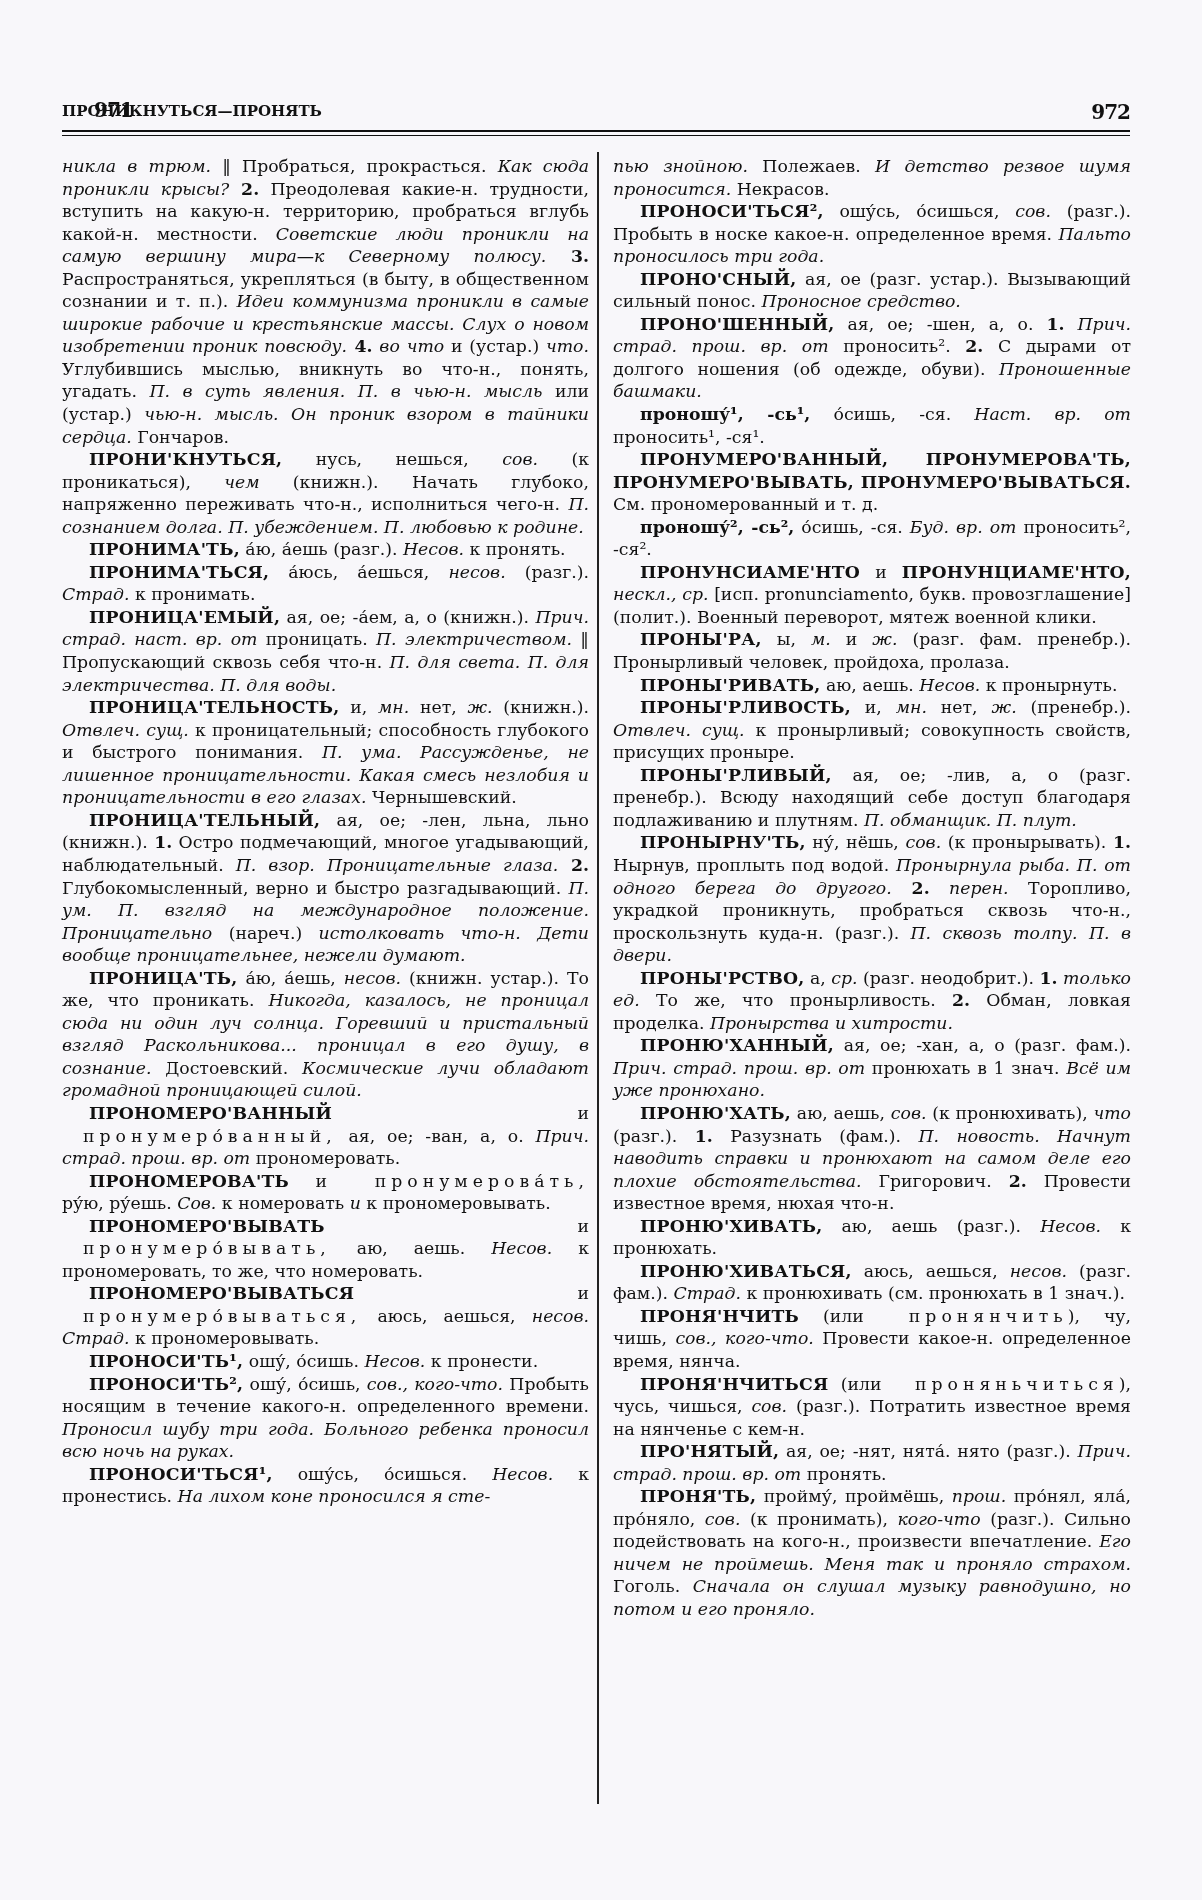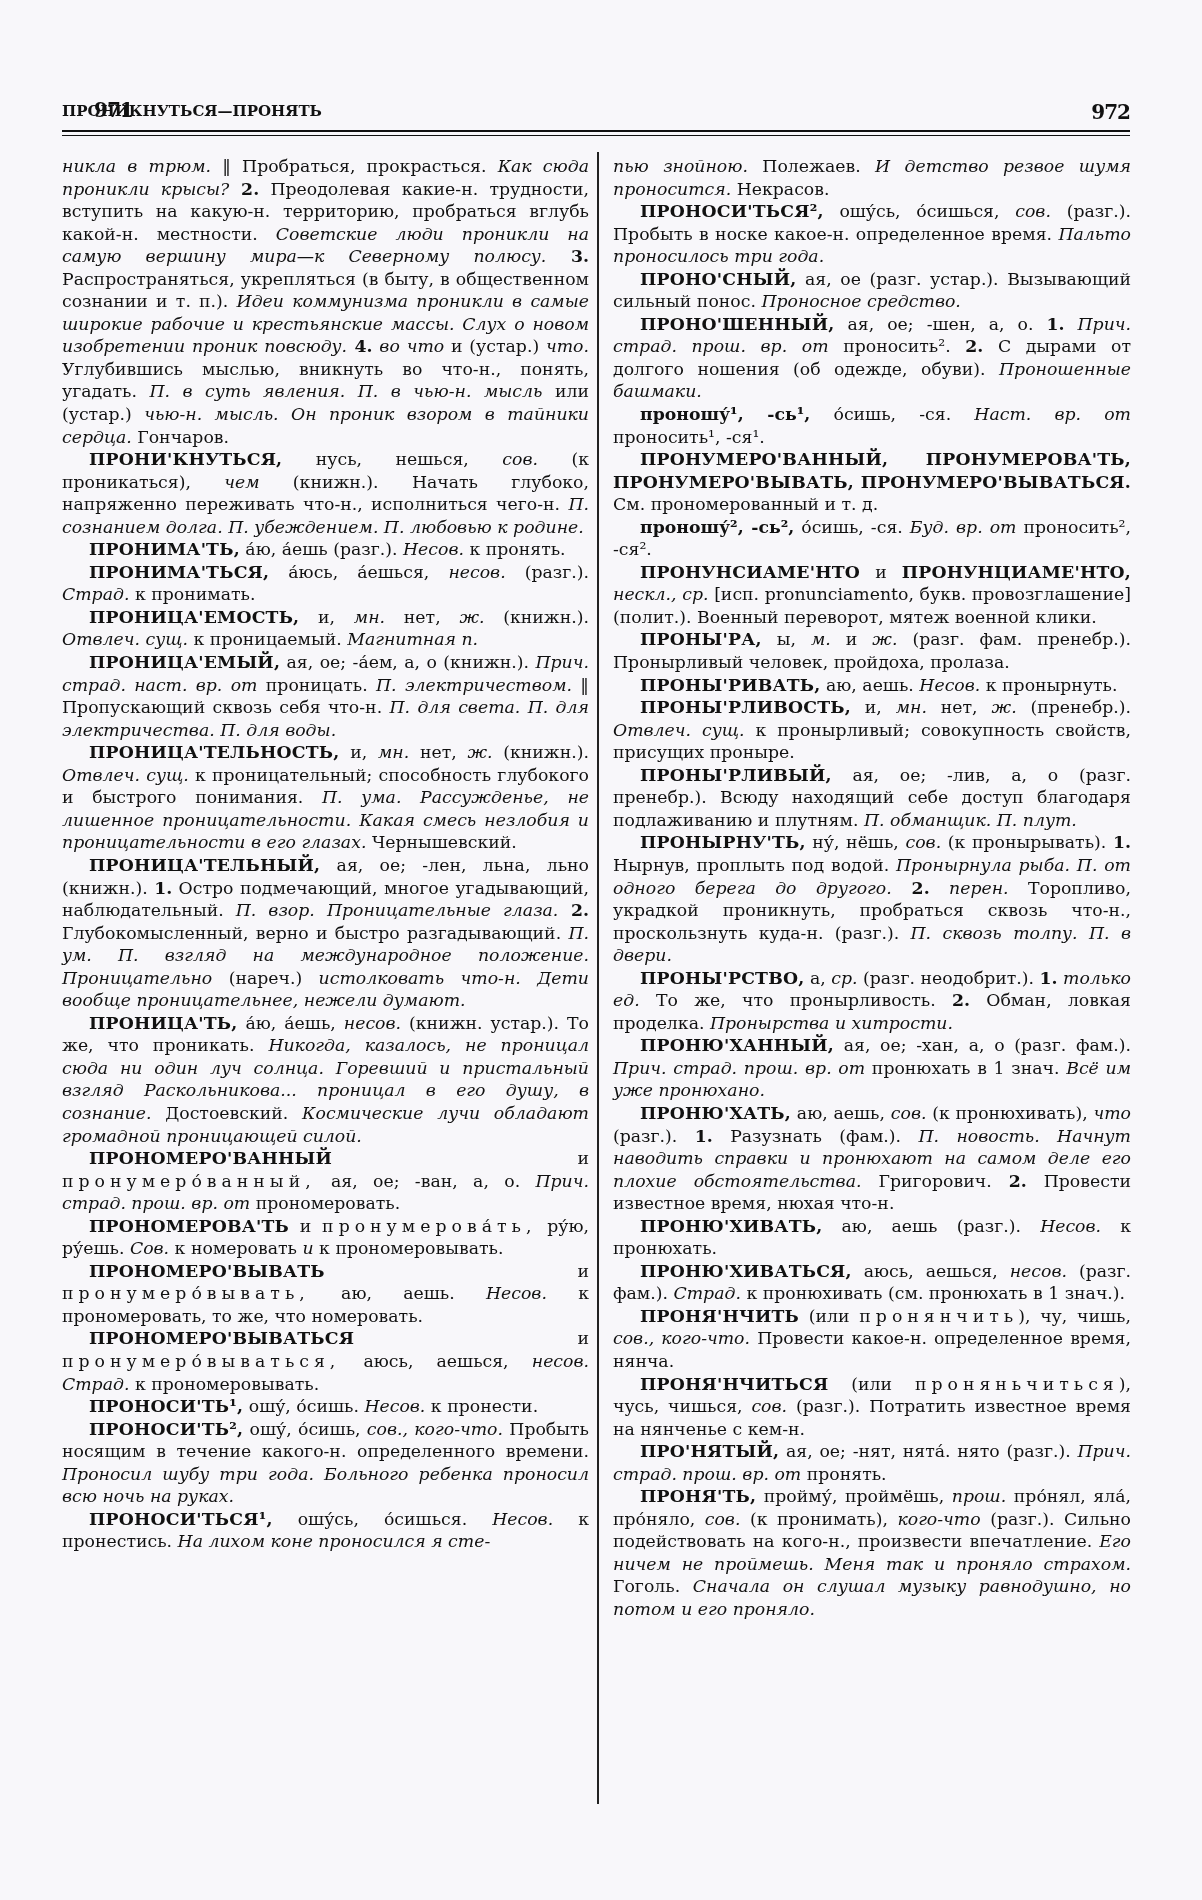--- a/index.html
+++ b/index.html
@@ -16,39 +16,38 @@
   .rule.r1 { top:130px; } .rule.r2 { top:135px; height:1px; }
   .col { position:absolute; top:148px; font-size:17.3px; line-height:22.55px; text-align:justify; hyphens:manual; }
   .col.left { left:62px; width:527px; }
   .col.right { left:613px; width:518px; }
   .divider { position:absolute; left:597px; top:152px; width:1.5px; height:1652px; background:#222; }
   .entry { text-indent:27px; margin:0; }
   .entry.cont { text-indent:0;margin-top:7px; }
   .hw { font-weight:bold; font-family:"DejaVu Serif", serif; letter-spacing:0.2px; }
   .it { font-style:italic; }
   .b { font-weight:bold; }
-  .sp { letter-spacing:5px; }
+  .sp { letter-spacing:5px;margin-left:21px; }
 </style>
 </head>
 <body>
 
 <div class="page-header">
   <span class="pg-left">971</span>
   <span class="running-head">ПРОНИКНУТЬСЯ—ПРОНЯТЬ</span>
   <span class="pg-right">972</span>
 </div>
 <div class="rule r1"></div>
 <div class="rule r2"></div>
 
 <div class="col left" id="col-left">
     <p class="entry cont"><span class="it">никла в трюм.</span><span> ‖ Пробраться, прокрасться. </span><span class="it">Как сюда проникли крысы?</span><span class="b"> 2.</span><span> Преодолевая какие-н. трудности, вступить на какую-н. территорию, пробраться вглубь какой-н. местности. </span><span class="it">Советские люди проникли на самую вершину мира—к Северному полюсу.</span><span class="b"> 3.</span><span> Распространяться, укрепляться (в быту, в общественном сознании и т. п.). </span><span class="it">Идеи коммунизма проникли в самые широкие рабочие и крестьянские массы. Слух о новом изобретении проник повсюду.</span><span class="b"> 4.</span><span class="it"> во что</span><span> и (устар.) </span><span class="it">что.</span><span> Углубившись мыслью, вникнуть во что-н., понять, угадать. </span><span class="it">П. в суть явления. П. в чью-н. мысль</span><span> или (устар.) </span><span class="it">чью-н. мысль. Он проник взором в тайники сердца.</span><span> Гончаров.</span></p>
     <p class="entry"><span class="hw">ПРОНИ'КНУТЬСЯ,</span><span> нусь, нешься, </span><span class="it">сов.</span><span> (к проникаться), </span><span class="it">чем</span><span> (книжн.). Начать глубоко, напряженно переживать что-н., исполниться чего-н. </span><span class="it">П. сознанием долга. П. убеждением. П. любовью к родине.</span></p>
     <p class="entry"><span class="hw">ПРОНИМА'ТЬ,</span><span> а́ю, а́ешь (разг.). </span><span class="it">Несов.</span><span> к пронять.</span></p>
     <p class="entry"><span class="hw">ПРОНИМА'ТЬСЯ,</span><span> а́юсь, а́ешься, </span><span class="it">несов.</span><span> (разг.). </span><span class="it">Страд.</span><span> к пронимать.</span></p>
-    <p class="entry"><span class="hw">ПРОНИЦА'ЕМОСТЬ,</span><span> и, </span><span class="it">мн.</span><span> нет, </span><span class="it">ж.</span><span> (книжн.). </span><span class="it">Отвлеч. сущ.</span><span> к проницаемый. </span><span class="it">Магнитная п.</span></p>
     <p class="entry"><span class="hw">ПРОНИЦА'ЕМЫЙ,</span><span> ая, ое; -а́ем, а, о (книжн.). </span><span class="it">Прич. страд. наст. вр. от</span><span> проницать. </span><span class="it">П. электричеством.</span><span> ‖ Пропускающий сквозь себя что-н. </span><span class="it">П. для света. П. для электричества. П. для воды.</span></p>
     <p class="entry"><span class="hw">ПРОНИЦА'ТЕЛЬНОСТЬ,</span><span> и, </span><span class="it">мн.</span><span> нет, </span><span class="it">ж.</span><span> (книжн.). </span><span class="it">Отвлеч. сущ.</span><span> к проницательный; способность глубокого и быстрого понимания. </span><span class="it">П. ума. Рассужденье, не лишенное проницательности. Какая смесь незлобия и проницательности в его глазах.</span><span> Чернышевский.</span></p>
     <p class="entry"><span class="hw">ПРОНИЦА'ТЕЛЬНЫЙ,</span><span> ая, ое; -лен, льна, льно (книжн.). </span><span class="b">1.</span><span> Остро подмечающий, многое угадывающий, наблюдательный. </span><span class="it">П. взор. Проницательные глаза.</span><span class="b"> 2.</span><span> Глубокомысленный, верно и быстро разгадывающий. </span><span class="it">П. ум. П. взгляд на международное положение. Проницательно</span><span> (нареч.) </span><span class="it">истолковать что-н. Дети вообще проницательнее, нежели думают.</span></p>
     <p class="entry"><span class="hw">ПРОНИЦА'ТЬ,</span><span> а́ю, а́ешь, </span><span class="it">несов.</span><span> (книжн. устар.). То же, что проникать. </span><span class="it">Никогда, казалось, не проницал сюда ни один луч солнца. Горевший и пристальный взгляд Раскольникова... проницал в его душу, в сознание.</span><span> Достоевский. </span><span class="it">Космические лучи обладают громадной проницающей силой.</span></p>
     <p class="entry"><span class="hw">ПРОНОМЕРО'ВАННЫЙ</span><span> и </span><span class="sp">пронумеро́ванный,</span><span> ая, ое; -ван, а, о. </span><span class="it">Прич. страд. прош. вр. от</span><span> прономеровать.</span></p>
     <p class="entry"><span class="hw">ПРОНОМЕРОВА'ТЬ</span><span> и </span><span class="sp">пронумерова́ть,</span><span> ру́ю, ру́ешь. </span><span class="it">Сов.</span><span> к номеровать </span><span class="it">и</span><span> к прономеровывать.</span></p>
     <p class="entry"><span class="hw">ПРОНОМЕРО'ВЫВАТЬ</span><span> и </span><span class="sp">пронумеро́вывать,</span><span> аю, аешь. </span><span class="it">Несов.</span><span> к прономеровать, то же, что номеровать.</span></p>
     <p class="entry"><span class="hw">ПРОНОМЕРО'ВЫВАТЬСЯ</span><span> и </span><span class="sp">пронумеро́вываться,</span><span> аюсь, аешься, </span><span class="it">несов. Страд.</span><span> к прономеровывать.</span></p>
     <p class="entry"><span class="hw">ПРОНОСИ'ТЬ¹,</span><span> ошу́, о́сишь. </span><span class="it">Несов.</span><span> к пронести.</span></p>
     <p class="entry"><span class="hw">ПРОНОСИ'ТЬ²,</span><span> ошу́, о́сишь, </span><span class="it">сов., кого-что.</span><span> Пробыть носящим в течение какого-н. определенного времени. </span><span class="it">Проносил шубу три года. Больного ребенка проносил всю ночь на руках.</span></p>

